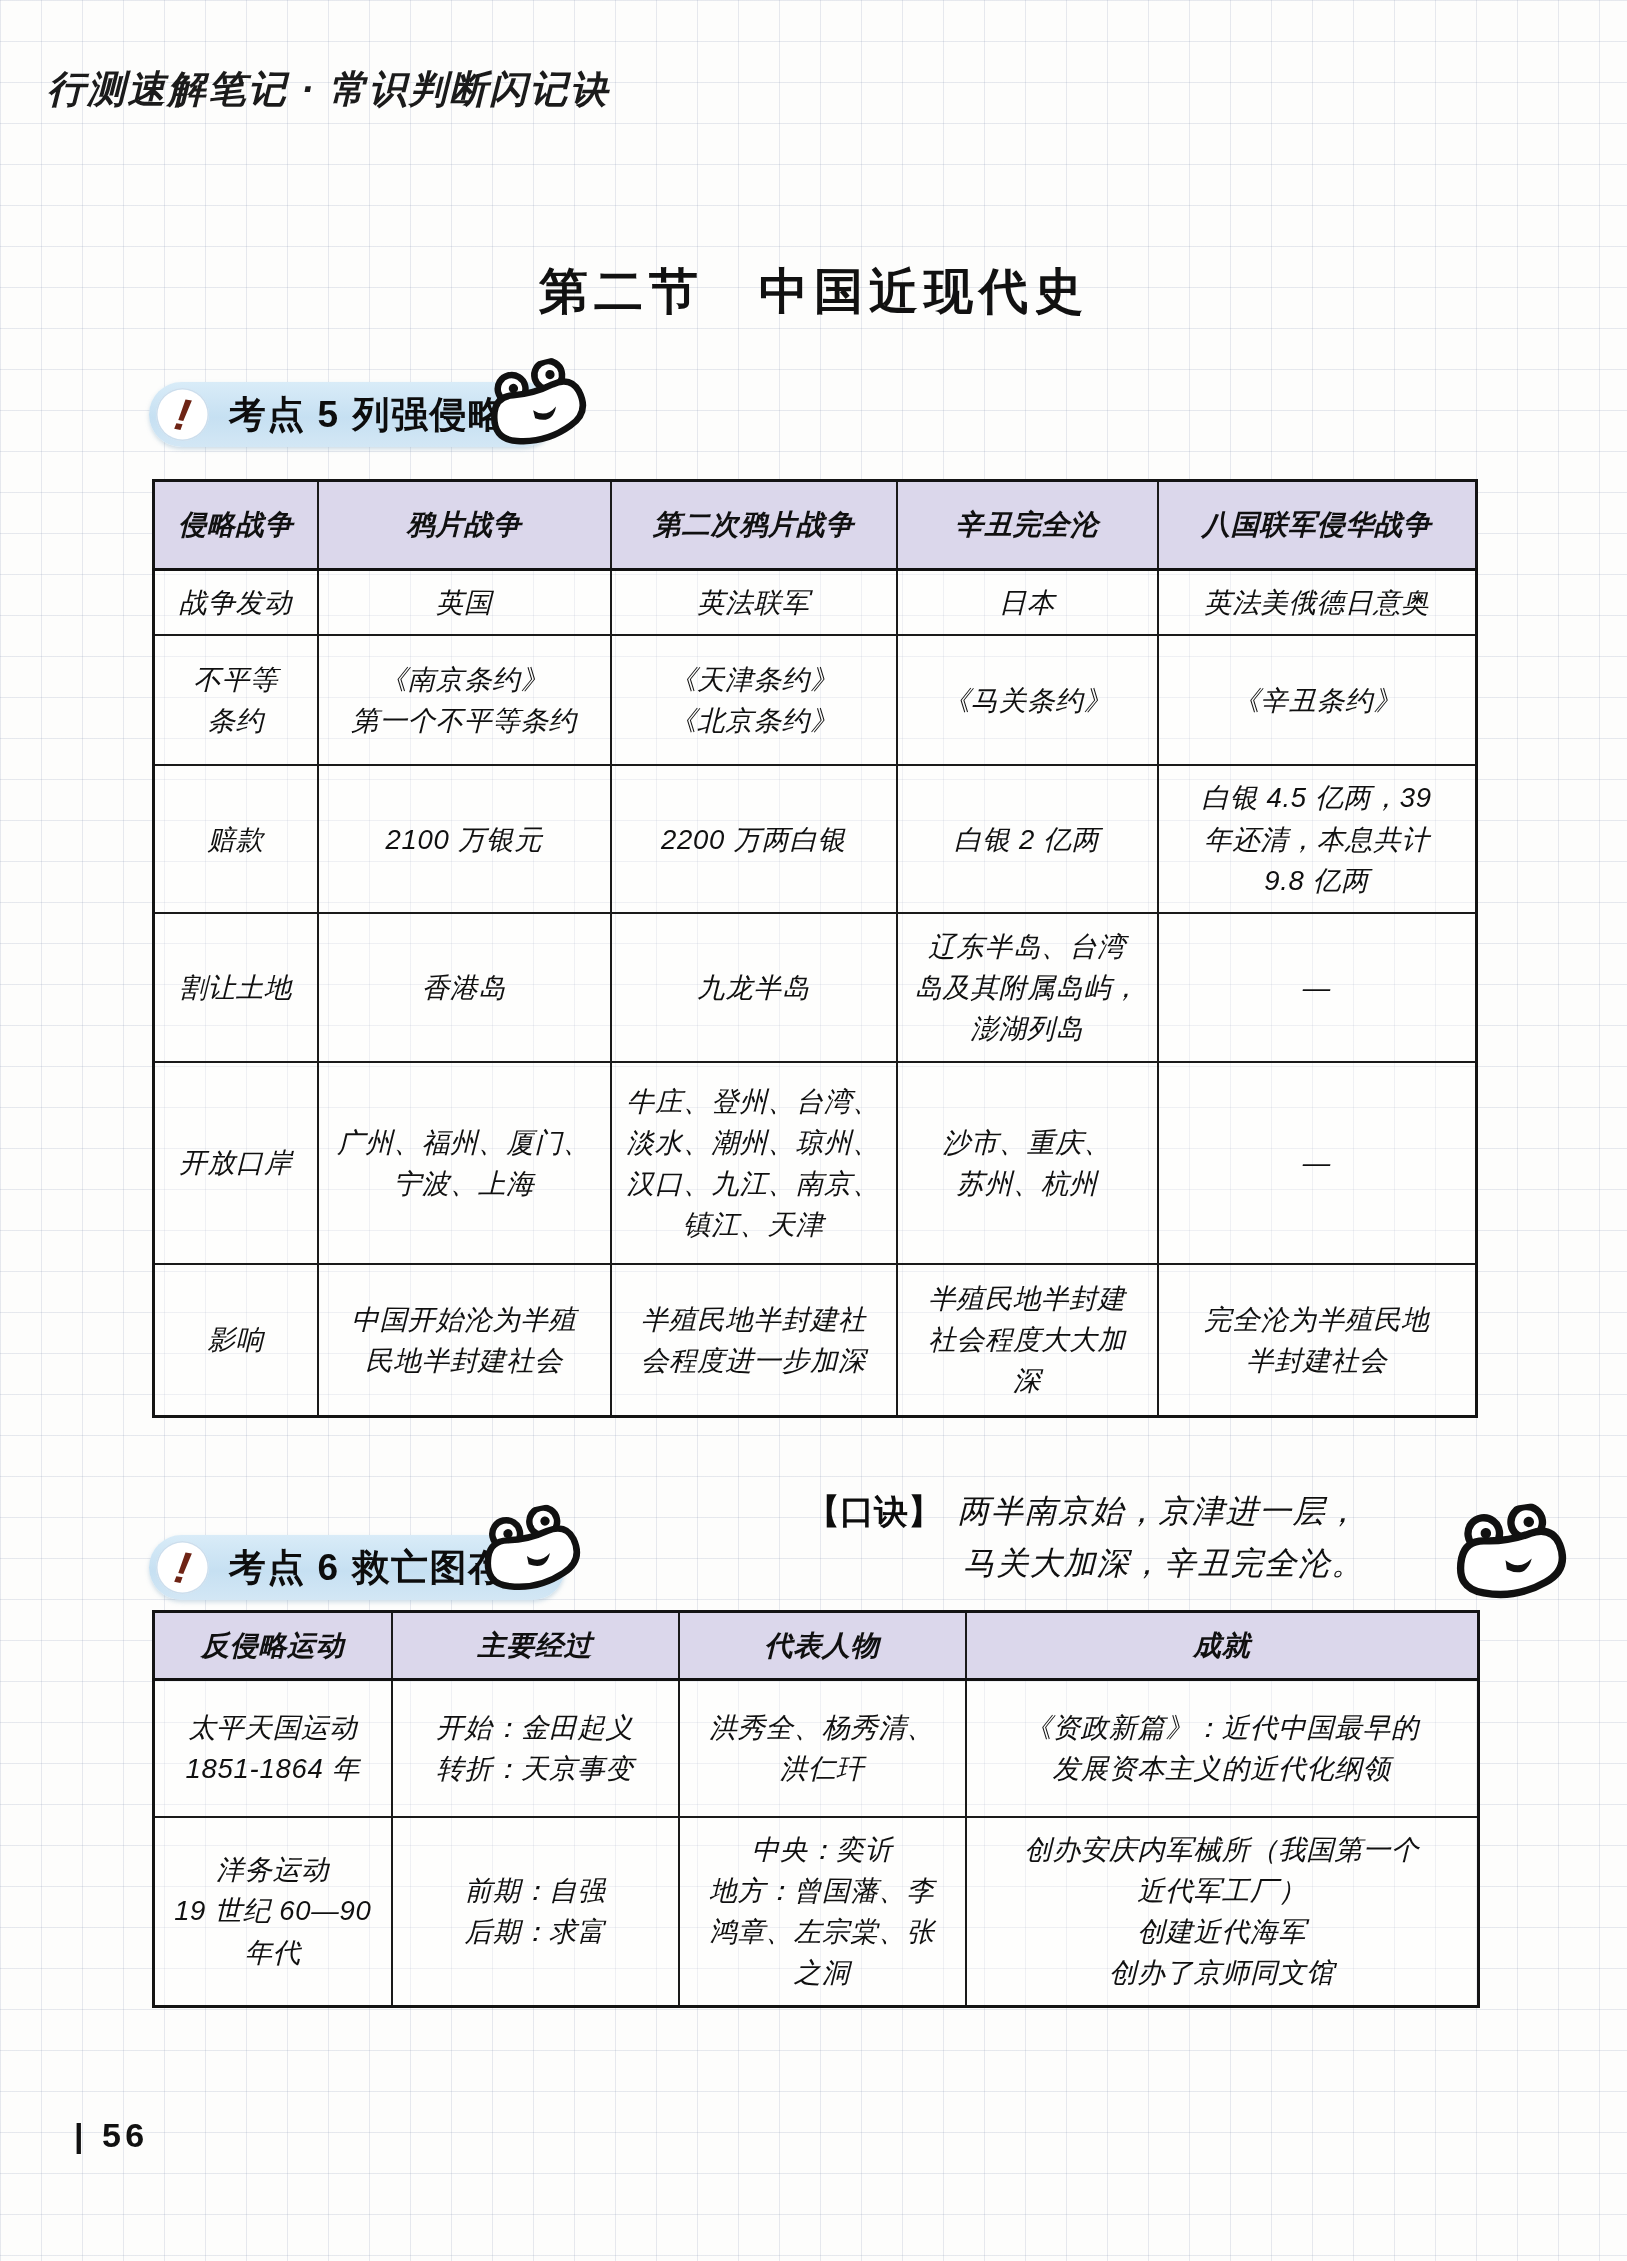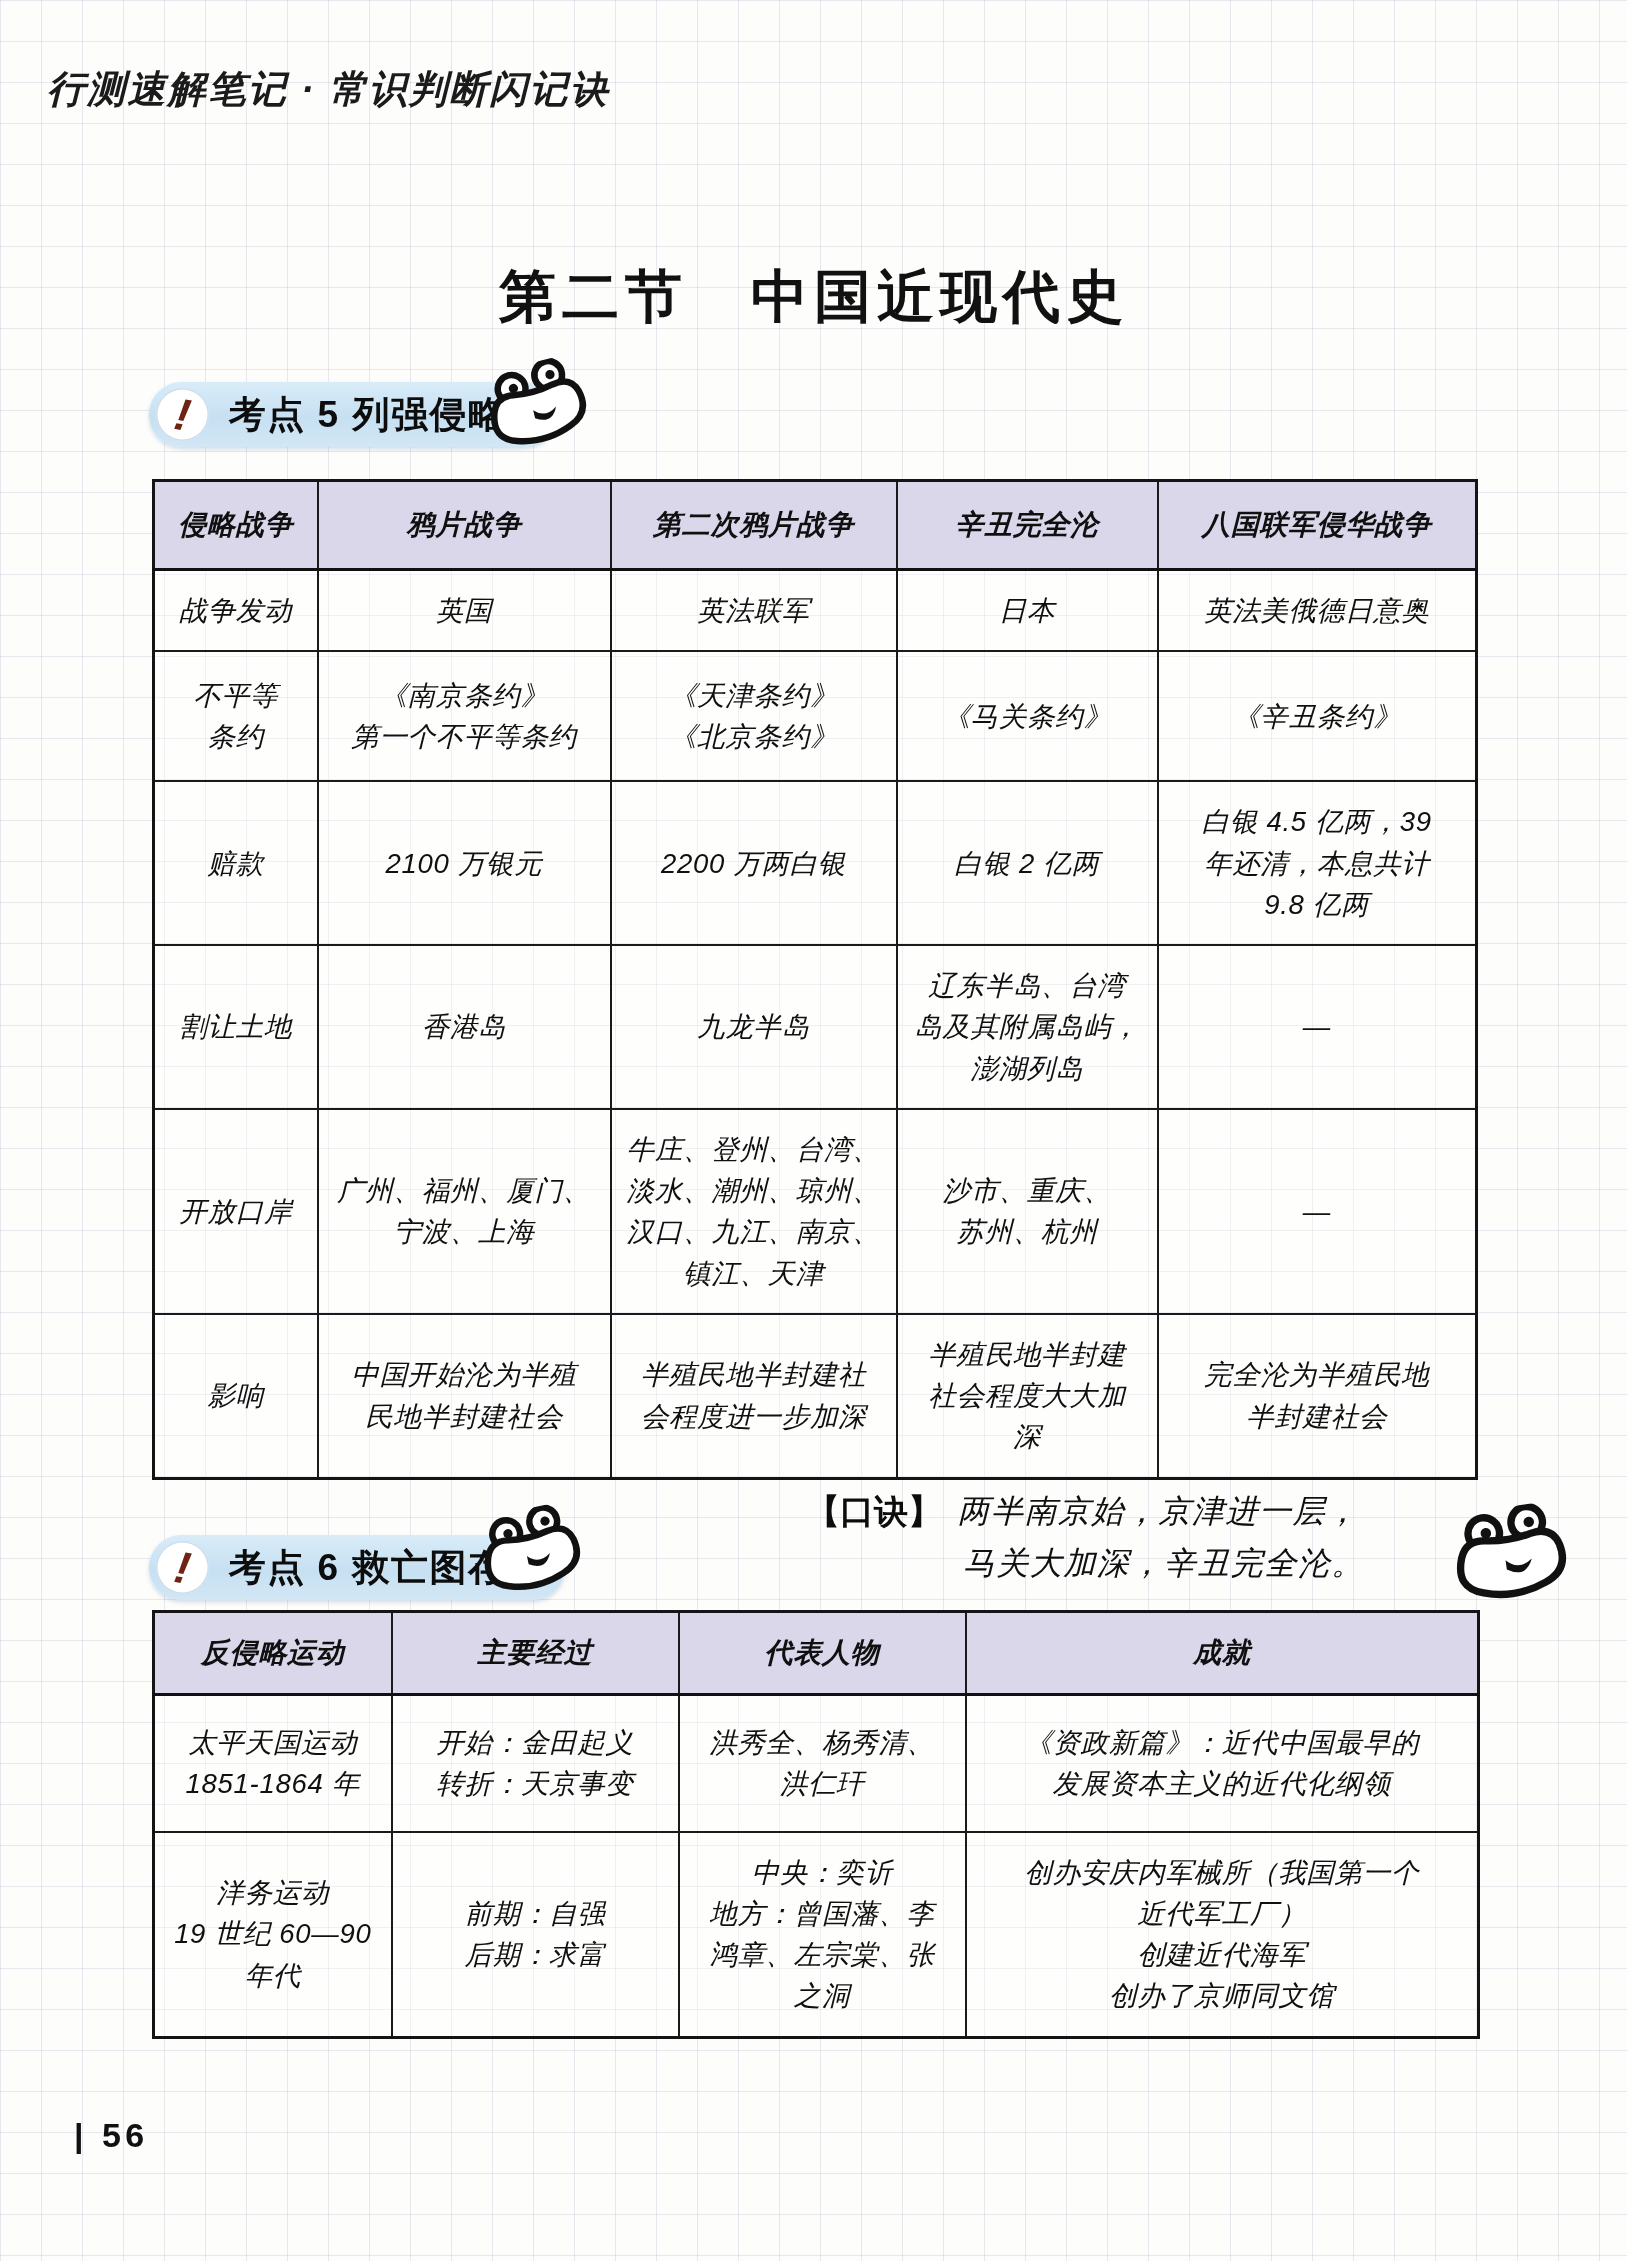--- a/index.html
+++ b/index.html
@@ -17,21 +17,21 @@
 
   
   .header-note{
     left:47px;top:64px;font-size:38px;font-style:italic;font-weight:600;
     letter-spacing:2.2px;color:#1b1b1b;
   }
 
   
   .page-title{
     left:0;right:0;top:259px;text-align:center;
-    font-size:57px;font-weight:800;letter-spacing:6px;color:#111;
+    font-size:49px;font-weight:800;letter-spacing:6px;color:#111;
   }
 
   
   .badge{
     height:65px;border-radius:36px;
     background:linear-gradient(180deg,#d9ecf8 0%,#c6e0f2 55%,#d3e7f5 100%);
     box-shadow:0 2.2px 4.5px rgba(120,160,190,0.35);
     display:flex;align-items:center;gap:19.3px;padding:0 30px 0 7.4px;
     box-sizing:border-box;
   }
@@ -51,21 +51,21 @@
   
   table.sheet{
     border-collapse:collapse;table-layout:fixed;
     border:3.7px solid #141414;background:rgba(255,255,255,0.35);
   }
   table.sheet th, table.sheet td{
     border:2.2px solid #1a1a1a;
     white-space:pre-line;vertical-align:middle;text-align:center;
     font-size:27.5px;line-height:1.5;color:#101010;
     font-style:italic;font-weight:500;
-    padding:19px 9px;box-sizing:border-box;letter-spacing:0.7px;
+    padding:11px 9px;box-sizing:border-box;letter-spacing:0.7px;
   }
   table.sheet thead th{
     background:#dbd7eb;font-weight:700;font-size:28px;
     border-bottom:3.7px solid #111;
   }
   td.ta-left{text-align:left;padding-left:16.3px;}
 
   
   .mnemonic{left:806px;top:1486px;display:flex;align-items:flex-start;gap:10.4px;}
   .mnemonic-label{font-size:34px;font-weight:800;color:#0d0d0d;line-height:1.5;}

